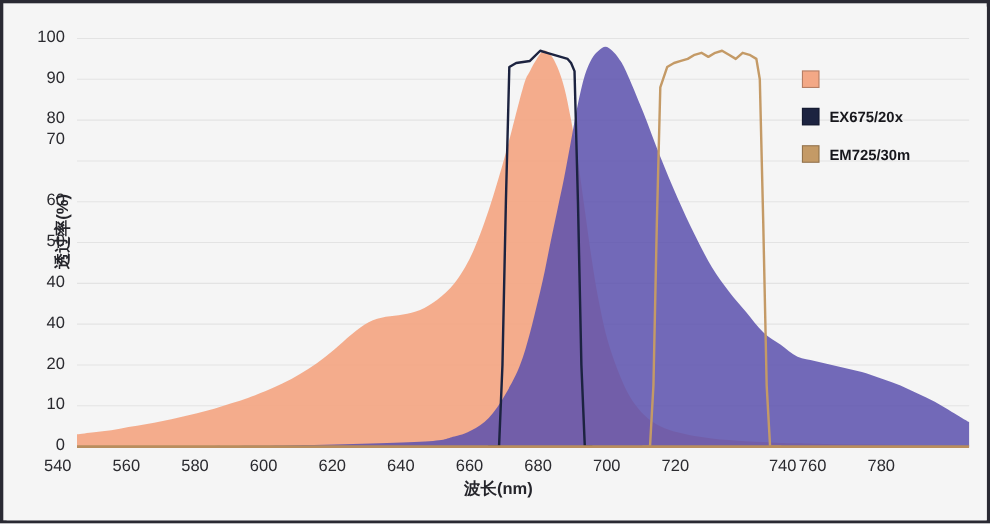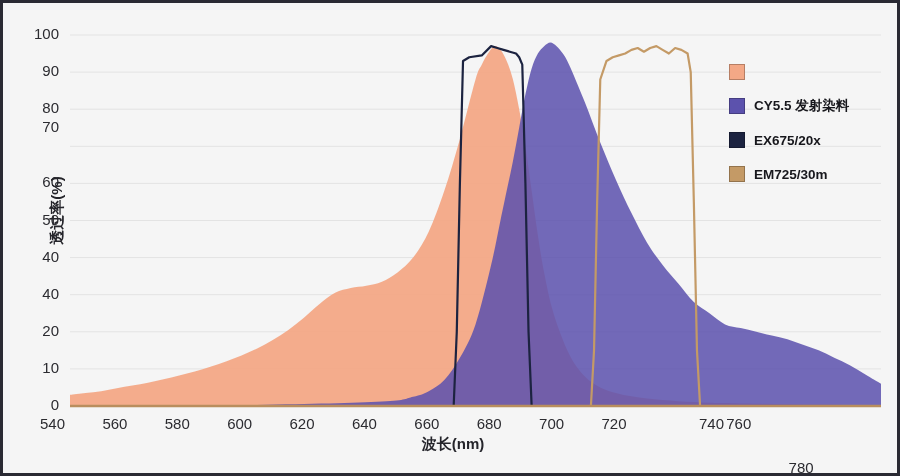--- a/index.html
+++ b/index.html
@@ -74,33 +74,29 @@
         <div class="xtick" style="left: 161.769px; top: 412px;">580</div>
         <div class="xtick" style="left: 224.154px; top: 412px;">600</div>
         <div class="xtick" style="left: 286.538px; top: 412px;">620</div>
         <div class="xtick" style="left: 348.923px; top: 412px;">640</div>
         <div class="xtick" style="left: 411.308px; top: 412px;">660</div>
         <div class="xtick" style="left: 473.692px; top: 412px;">680</div>
         <div class="xtick" style="left: 536.077px; top: 412px;">700</div>
         <div class="xtick" style="left: 598.462px; top: 412px;">720</div>
         <div class="xtick" style="left: 696px; top: 412px;">740</div>
         <div class="xtick" style="left: 723.231px; top: 412px;">760</div>
-        <div class="xtick" style="left: 785.615px; top: 412px; margin-top: 44px;">780</div>
+        <div class="xtick" style="left: 785.615px; top: 412px;">780</div>
       </div>
 
     <div class="ylab">透过率(%)</div>
     <div class="xlab">波长(nm)</div>
 
     <div class="legend" id="legend">
         <div class="lgrow">
           <span class="sw" style="background: rgb(243, 168, 134);"></span>
-        </div>
-        <div class="lgrow">
-          <span class="sw" style="background: rgb(92, 82, 173);"></span>
-          <span class="lgtext">CY5.5  发射染料</span>
         </div>
         <div class="lgrow">
           <span class="sw" style="background: rgb(28, 35, 64);"></span>
           <span class="lgtext">EX675/20x</span>
         </div>
         <div class="lgrow">
           <span class="sw" style="background: rgb(196, 154, 102);"></span>
           <span class="lgtext">EM725/30m</span>
         </div>
       </div>

